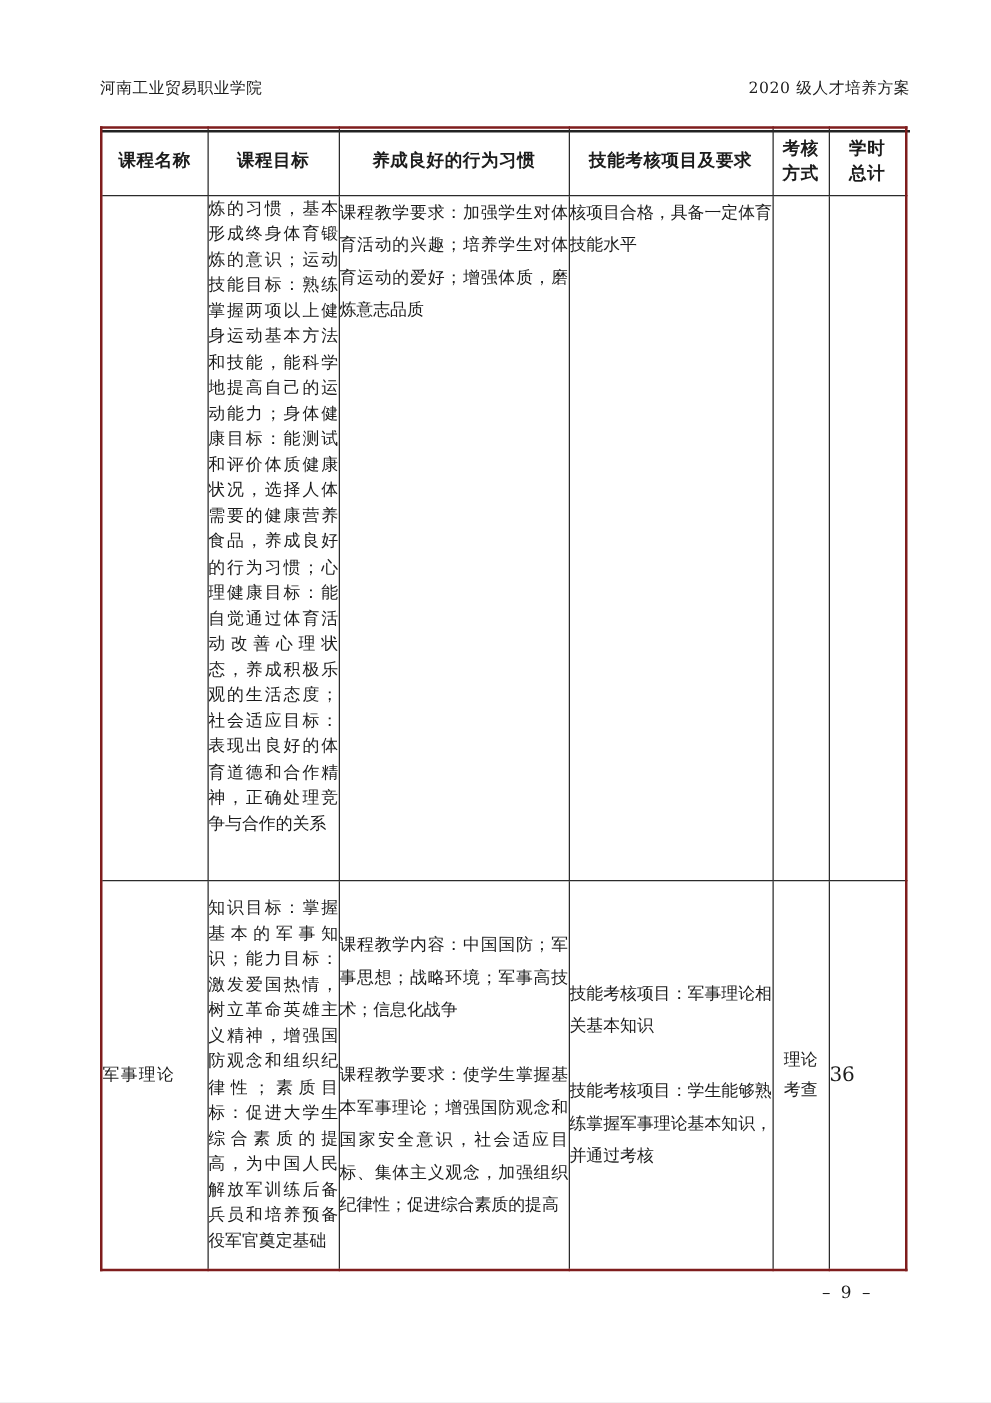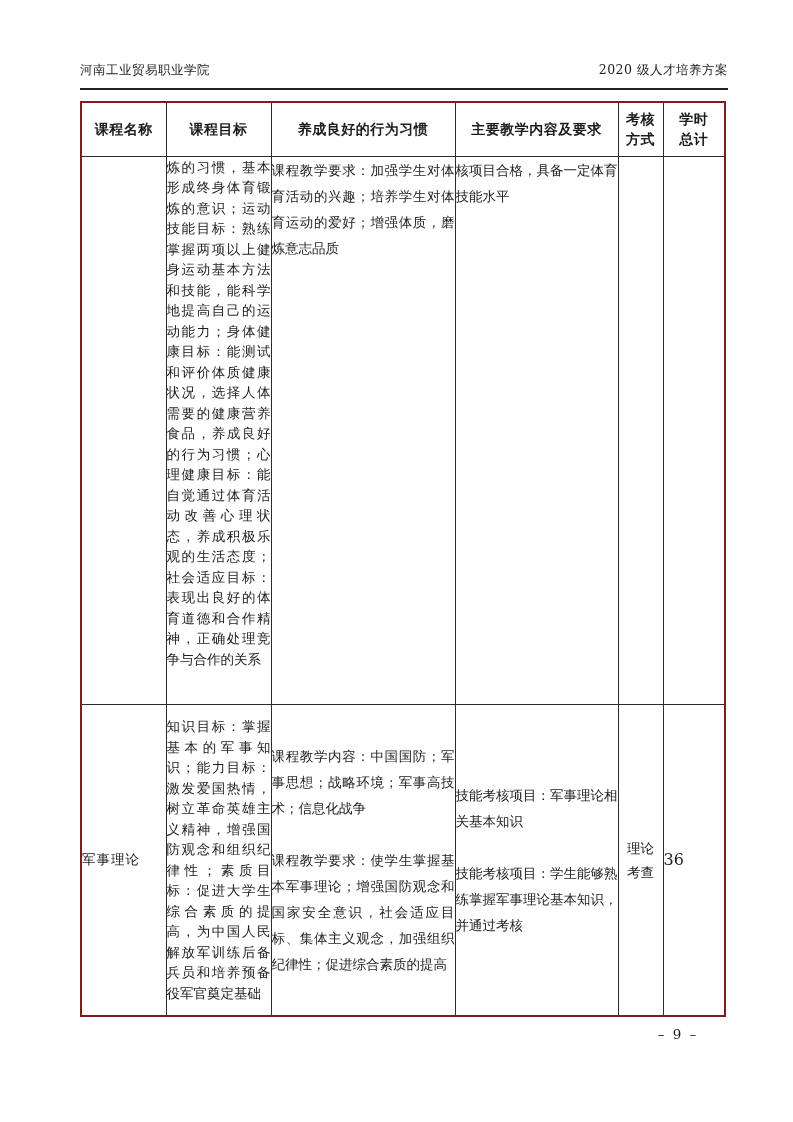--- a/index.html
+++ b/index.html
@@ -16,21 +16,21 @@
   
   .doc-header {
     position: absolute;
     left: 80px;
     width: 648px;
     top: 62px;
     display: flex;
     justify-content: space-between;
     align-items: flex-end;
     font-size: 12.5px;
-    padding-bottom: 9px;
+    padding-bottom: 25px;
     border-bottom: 2.5px solid #222222;
     letter-spacing: 0.5px;
   }
   
   table.plan {
     position: absolute;
     left: 80px;
     top: 101px;
     width: 644px;
     border-collapse: collapse;
@@ -59,20 +59,21 @@
   .cell-name {
     text-align: left;
     vertical-align: middle;
     letter-spacing: 1px;
   }
   .cell-objectives {
     padding: 5px 5px 4px 6px;
     line-height: 20.5px;
     text-align: justify;
     text-justify: inter-character;
+    font-family: Liberation Serif, serif;
   }
   .cell-content, .cell-assess {
     padding: 6px 8px 4px 9px;
     line-height: 26px;
     text-align: justify;
     text-justify: inter-character;
   }
   .cell-content p, .cell-assess p { margin: 0 0 26px 0; }
   .cell-content p:last-child, .cell-assess p:last-child { margin-bottom: 0; }
   .cell-exam {
@@ -114,21 +115,21 @@
       <col style="width:184px">
       <col style="width:163px">
       <col style="width:45px">
       <col style="width:62px">
     </colgroup>
     <tbody>
       <tr class="head-row">
         <th>课程名称</th>
         <th>课程目标</th>
         <th>养成良好的行为习惯</th>
-        <th>主要教学内容及要求</th>
+        <th>技能考核项目及要求</th>
         <th class="preline">考核
 方式</th>
         <th class="preline">学时
 总计</th>
       </tr>
 
       <tr class="body-row-1">
         <td class="cell-name cell-top"></td>
         <td class="cell-objectives cell-top">炼的习惯，基本形成终身体育锻炼的意识；运动技能目标：熟练掌握两项以上健身运动基本方法和技能，能科学地提高自己的运动能力；身体健康目标：能测试和评价体质健康状况，选择人体需要的健康营养食品，养成良好的行为习惯；心理健康目标：能自觉通过体育活动改善心理状态，养成积极乐观的生活态度；社会适应目标：表现出良好的体育道德和合作精神，正确处理竞争与合作的关系</td>
         <td class="cell-content cell-top">

